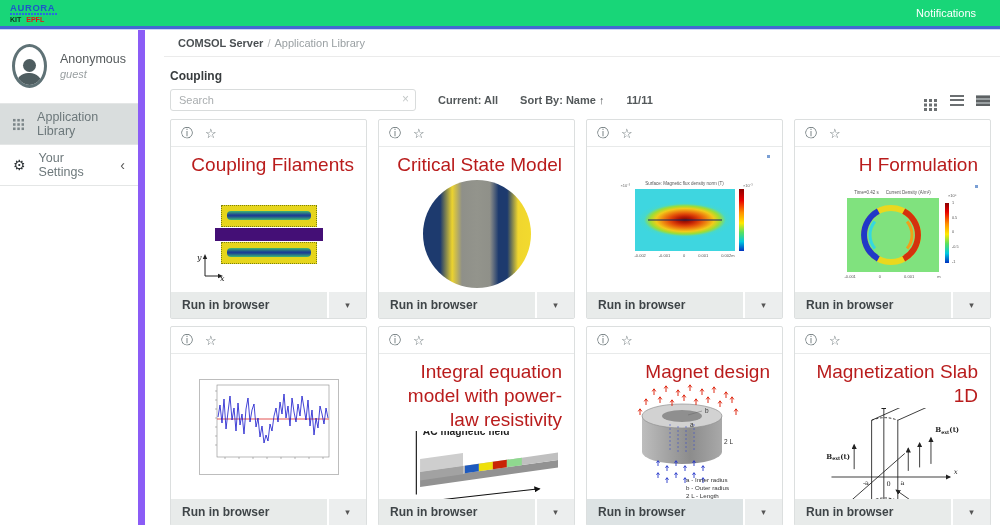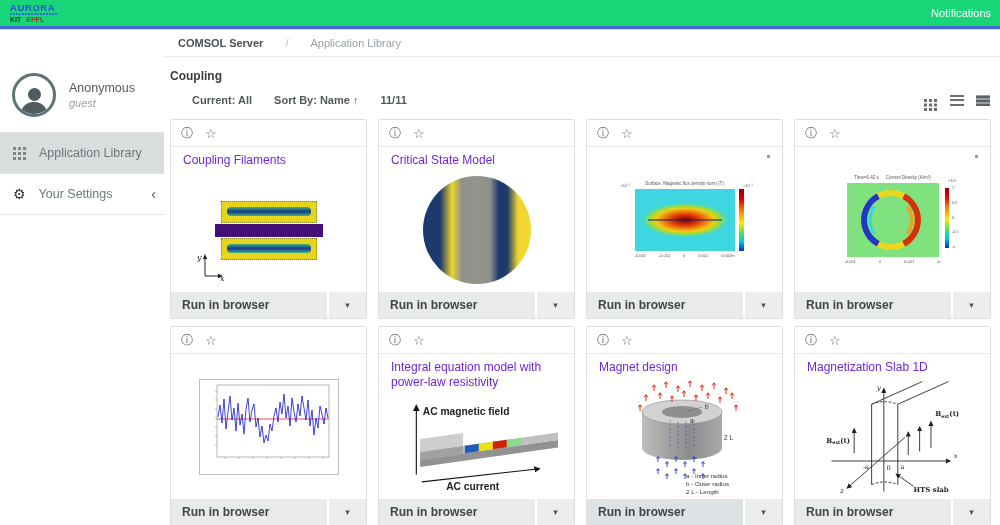--- a/index.html
+++ b/index.html
@@ -2,54 +2,54 @@
 <html><head>
 <meta charset="utf-8">
 <style>
   * { margin:0; padding:0; box-sizing:border-box; }
   html,body { width:1000px; height:525px; overflow:hidden; background:#fff;
               font-family:"Liberation Sans",sans-serif; }
   body { position:relative; }
 
   
   .topbar { height:26px; background:#18d678; display:flex; align-items:center;
-            justify-content:space-between; padding:0 9px 0 10px; }
+            justify-content:space-between; padding:0 24px 0 10px; }
   .topbar-line1 { height:3px; background:#4467d2; }
   .topbar-line2 { height:1px; background:#ccd6f5; }
   .logo { display:flex; flex-direction:column; line-height:1; }
   .logo-title { color:#1e58c8; font-weight:bold; font-size:9.5px; letter-spacing:.6px; }
   .logo-strip { height:2px; width:48px; margin:1px 0;
                 background:repeating-linear-gradient(90deg,#2a6ae0 0 2px,rgba(0,0,0,0) 2px 3px); }
   .logo-row { display:flex; gap:5px; font-size:7px; font-weight:bold; }
   .logo-kit { color:#13301c; }
   .logo-epfl { color:#e51212; }
   .notif { color:#fff; font-size:11px; cursor:pointer; }
 
   
-  .sidebar { position:absolute; left:0; top:30px; width:171px; bottom:0;
-             background:#fff; border-right:2px solid #8b5cf6;margin-top:29px; }
+  .sidebar { position:absolute; left:0; top:30px; width:145px; bottom:0;
+             background:#fff; border-right:7px solid #8b5cf6; }
   .user { display:flex; align-items:center; gap:13px; padding:14px 12px 15px 12px; }
   .avatar { width:44px; height:44px; border-radius:50%; border:3px solid #5f7276;
             overflow:hidden; background:#fff; display:flex; flex-direction:column;
             align-items:center; justify-content:flex-end; }
   .av-head { width:13px; height:13px; border-radius:50%; background:#4e5d60; margin-bottom:1px; }
   .av-body { width:26px; height:12px; border-radius:13px 13px 0 0; background:#4e5d60; }
   .user-name { font-size:12.5px; color:#555a5c; }
   .user-role { font-size:11px; color:#9aa0a2; font-style:italic; margin-top:2px; }
   .nav { border-top:1px solid #e4e6e6; }
   .nav-item { height:41px; display:flex; align-items:center; gap:13px; padding:0 13px;
               font-size:12.5px; color:#6d787b; border-bottom:1px solid #e4e6e6; cursor:pointer; }
   .nav-item.active { background:#d9dddd; }
   .gear { font-size:14px; color:#2f3437; line-height:1; }
   .nav-chev { margin-left:auto; color:#555; font-size:14px; }
 
   
   .main { position:absolute; left:164px; top:30px; right:0; bottom:0; background:#fff; overflow:hidden; }
   .breadcrumb { height:27px; border-bottom:1px solid #ebebeb; display:flex;
-                align-items:center; gap:22px; padding-left:14px; font-size:11px; }
+                align-items:center; gap:4px; padding-left:14px; font-size:11px; }
   .bc-root { color:#4a4f52; font-weight:bold; cursor:pointer; }
   .bc-sep { color:#b5b8ba; }
   .bc-cur { color:#9aa0a3; }
   .section-title { margin:12px 0 6px 6px; font-size:12px; font-weight:bold; color:#383c3e; }
   .toolbar { display:flex; align-items:center; height:22px; margin:0 10px 0 6px; }
   .search-wrap { position:relative; width:246px; }
   .search { width:100%; height:22px; border:1px solid #d9dcdc; border-radius:3px;
             font-size:11px; padding:0 22px 0 8px; color:#444; outline:none;
             font-family:"Liberation Sans",sans-serif; }
   .search::placeholder { color:#a9adaf; }
@@ -67,21 +67,21 @@
     background:repeating-linear-gradient(0deg,#5d6163 0 2px,#9aa0a2 2px 4px); }
 
   
   .grid { display:grid; grid-template-columns:repeat(4,197px); gap:7px 11px; margin:8px 0 0 6px; }
   .card { border:1px solid #dcdfdf; border-radius:2px; height:200px; background:#fff;
           display:flex; flex-direction:column; }
   .card-head { height:27px; min-height:27px; border-bottom:1px solid #e8eaea;
                display:flex; align-items:center; gap:12px; padding:0 10px; }
   .ic-info { color:#5f6b6e; font-size:12px; cursor:pointer; line-height:1; }
   .ic-star { color:#5f6b6e; font-size:13px; cursor:pointer; line-height:1; }
-  .card-title { padding:6px 12px 0; font-size:12px; color:#6d28d9; line-height:1.25; }
+  .card-title { padding:6px 12px 0; font-size:19px; color:#b91c1c; line-height:1.25;text-align:right; }
   .card-img { flex:1; display:flex; align-items:center; justify-content:center;
               position:relative; overflow:hidden; }
   .card-foot { height:26px; min-height:26px; display:flex; }
   .run { flex:1; background:#e8ebea; font-size:12px; font-weight:bold; color:#3f4548;
          display:flex; align-items:center; padding-left:11px; cursor:pointer; }
   .run.hovered { background:#dde3e4; }
   .drop { width:37px; margin-left:2px; background:#eceeee; display:flex; align-items:center;
           justify-content:center; color:#555; font-size:9px; cursor:pointer; }
   .thumb-dot { position:absolute; top:8px; right:12px; width:3px; height:3px; background:#7a9fd4; }
 
@@ -182,20 +182,24 @@
 <div class="main">
   <div class="breadcrumb">
     <span class="bc-root">COMSOL Server</span>
     <span class="bc-sep">/</span>
     <span class="bc-cur">Application Library</span>
   </div>
 
   <div class="section-title">Coupling</div>
 
   <div class="toolbar">
+    <div class="search-wrap">
+      <input class="search" placeholder="Search" style="">
+      <span class="search-clear">×</span>
+    </div>
     <span class="tb-item">Current: All</span>
     <span class="tb-item">
       <span>Sort By: Name</span>
       <span>↑</span>
     </span>
     <span class="tb-count">11/11</span>
     <span class="tb-views">
       <span class="vi vi-grid"></span>
       <span class="vi vi-list"></span>
       <span class="vi vi-table"></span>
@@ -294,20 +298,21 @@
         <div class="run">Run in browser</div>
         <div class="drop">▾</div>
       </div>
     </div>
 
     <div class="card">
       <div class="card-head">
         <span class="ic-info">ⓘ</span>
         <span class="ic-star">☆</span>
       </div>
+      <div class="card-title">H Formulation</div>
       <div class="card-img">
         <span class="thumb-dot"></span>
         <div class="hf-wrap">
           <div class="hf-head">
             <span>Time=0.42 s</span>
             <span>Current Density (A/m²)</span>
           </div>
           <div class="hf-plotwrap">
             <div class="hf-plot">
               <svg width="92" height="74" viewBox="0 0 92 74">

